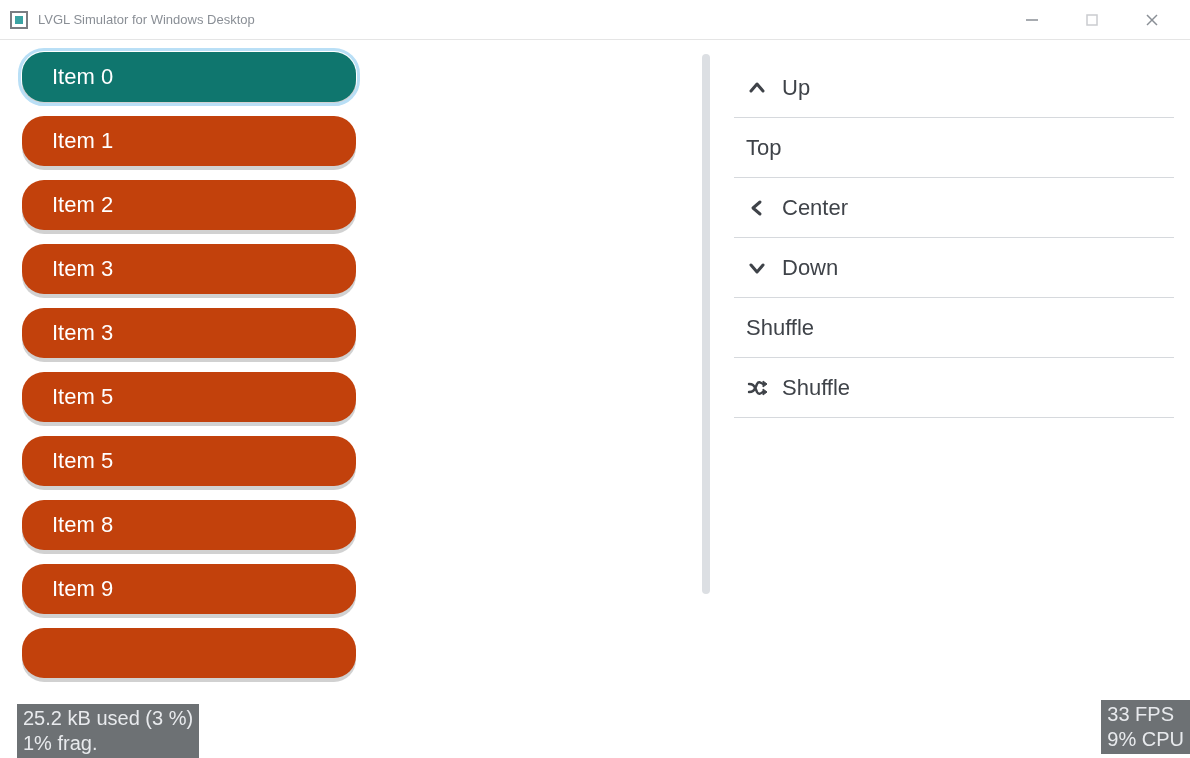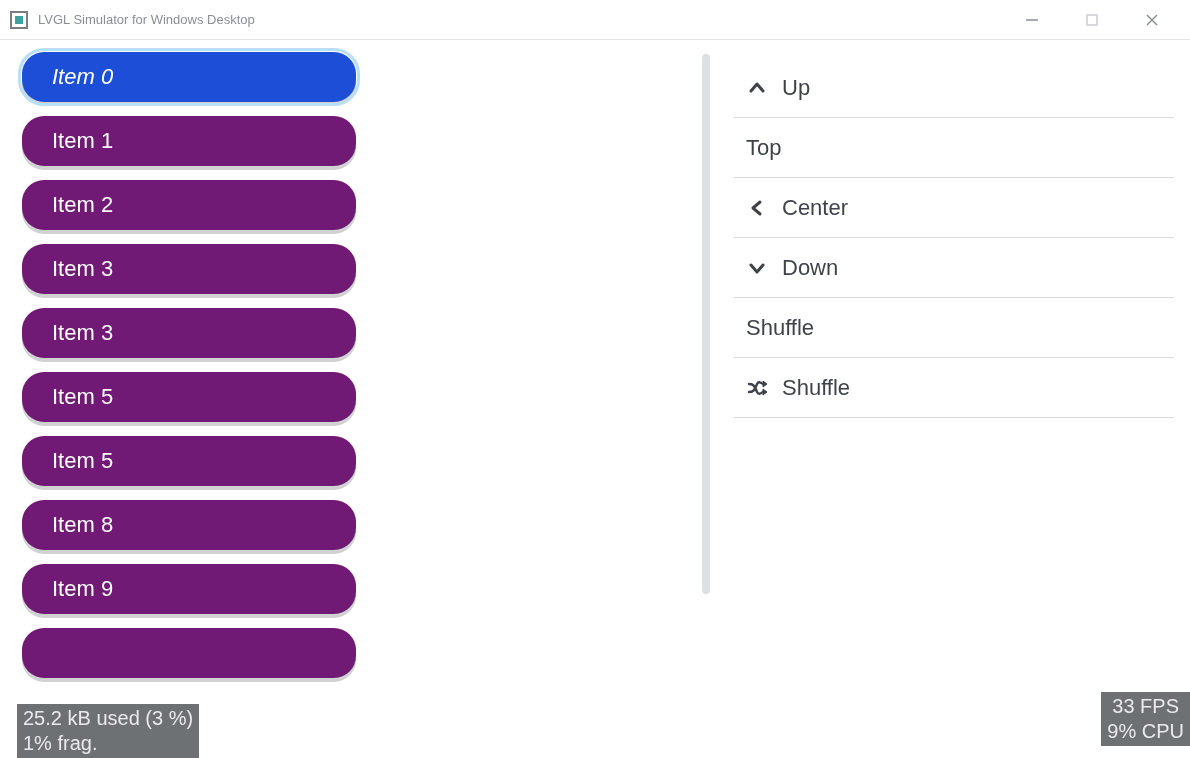--- a/index.html
+++ b/index.html
@@ -51,36 +51,35 @@
     height: 100%;
     overflow: hidden;
     border-radius: 6px;
   }
   .list {
     padding: 4px 8px 4px 12px;
   }
   .list .btn {
     width: 334px;
     height: 50px;
-    background: #701a75;
+    background: #c2410c;
     color: #fff;
     border-radius: 22px;
     display: flex;
     align-items: center;
     padding-left: 30px;
     font-size: 22px;
     font-weight: 500;
     margin-bottom: 14px;
     box-shadow: 0 4px 0 rgba(0,0,0,0.18);
   }
   .list .btn.selected {
-    background: #1d4ed8;
+    background: #0f766e;
     outline: 3px solid #b9dff6;
     outline-offset: 1px;
-    font-style: italic;
   }
 
   
   .vscroll {
     position: absolute;
     right: 2px;
     top: 6px;
     width: 8px;
     height: 540px;
     background: #dcdfe3;
@@ -118,21 +117,21 @@
   
   .overlay {
     position: absolute;
     background: rgba(60,65,70,0.75);
     color: #e8eaed;
     font-size: 20px;
     line-height: 1.25;
     padding: 2px 6px;
   }
   .overlay.left-ov { left: 17px; bottom: 0; }
-  .overlay.right-ov { right: 0; bottom: 12px; text-align: center; }
+  .overlay.right-ov { right: 0; bottom: 4px; text-align: left; }
 </style>
 </head>
 <body>
 
 <div class="titlebar">
   <span class="appicon">
       <span class="inner"></span>
     </span>
   <span class="title">LVGL Simulator for Windows Desktop</span>
   <span class="spacer"></span>

